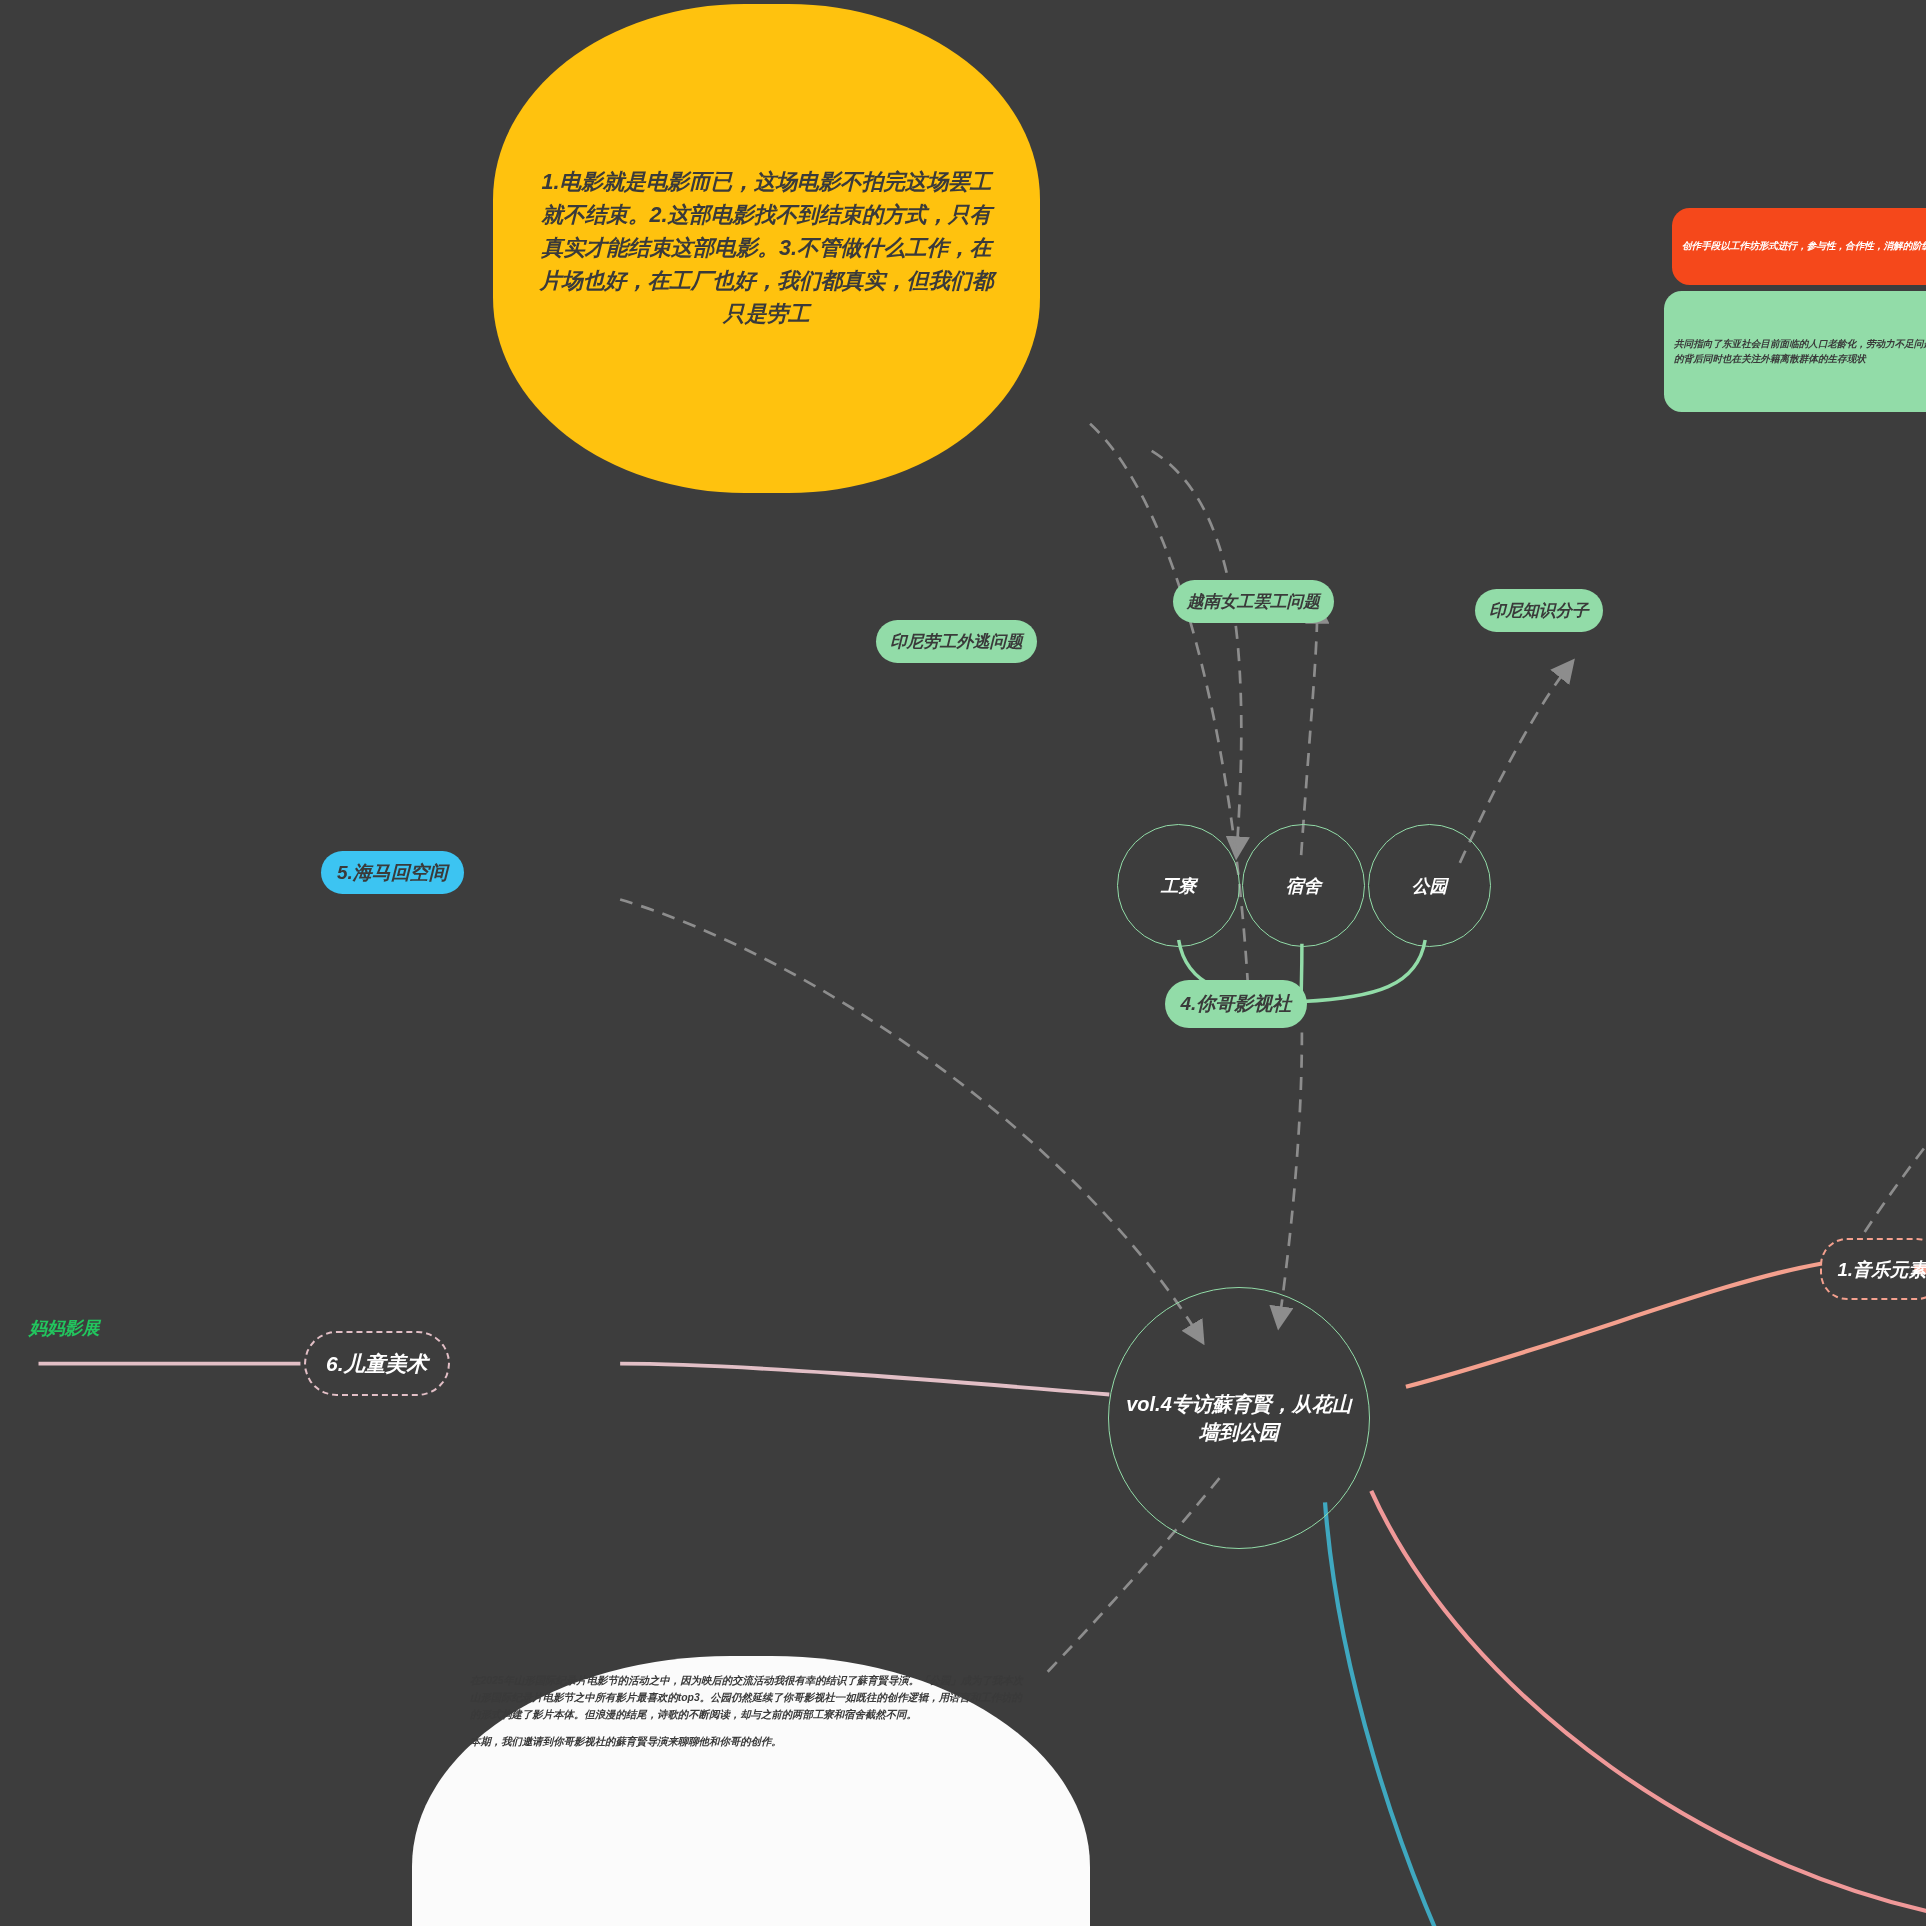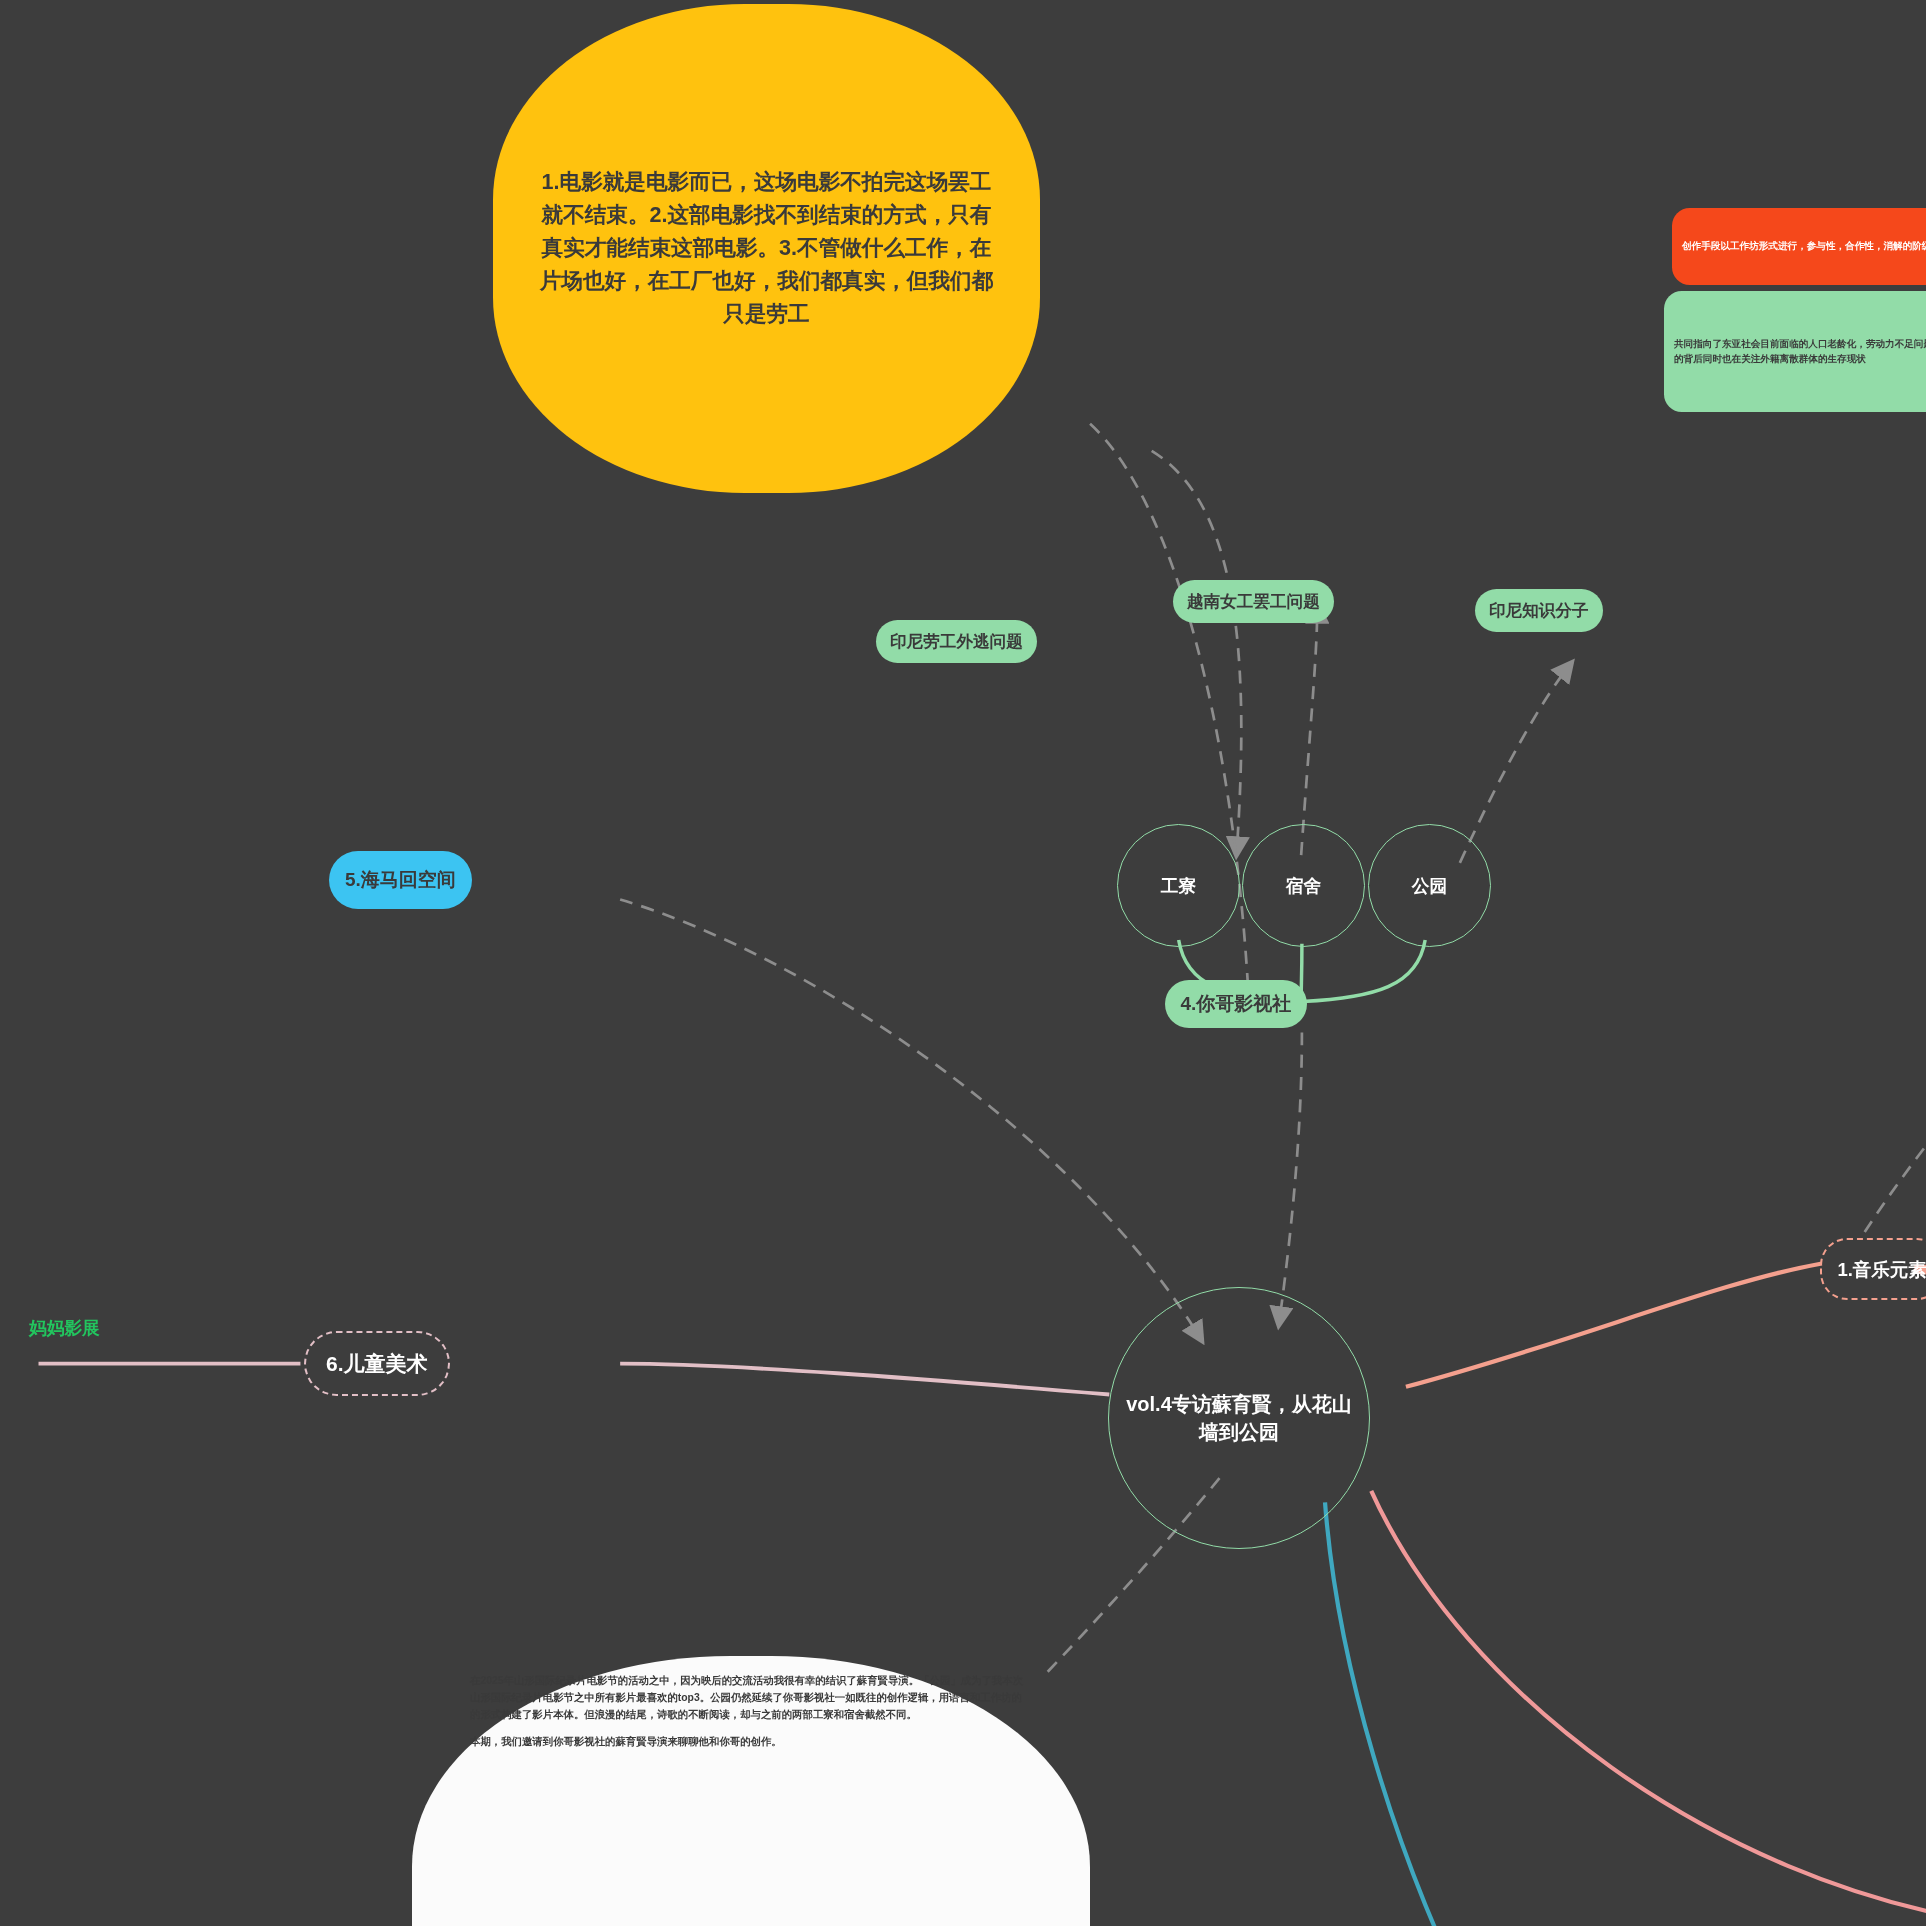--- a/index.html
+++ b/index.html
@@ -22,20 +22,21 @@
     height: 2574px;
     pointer-events: none;
   }
   .node {
     position: absolute;
     box-sizing: border-box;
     display: flex;
     align-items: center;
     justify-content: center;
     text-align: center;
+    font-style: italic;
   }
   
   .bubble-yellow {
     background: #FFC20E;
     color: #3a3a3a;
     border-radius: 46% 46% 46% 46% / 40% 40% 40% 40%;
     font-size: 21.6px;
     line-height: 1.52;
     font-weight: 700;
     padding: 19px 46px;
@@ -213,21 +214,21 @@
   <div class="node pill-green" style="left:1475px; top:589px; height:43px;">印尼知识分子</div>
 
   <div class="node circle-outline" style="left:1117px; top:824px; width:123px; height:123px;">工寮</div>
 
   <div class="node circle-outline" style="left:1242px; top:824px; width:123px; height:123px;">宿舍</div>
 
   <div class="node circle-outline" style="left:1368px; top:824px; width:123px; height:123px;">公园</div>
 
   <div class="node pill-green-big" style="left:1165px; top:980px; height:48px;">4.你哥影视社</div>
 
-  <div class="node pill-blue" style="left:329px; top:851px; height:58px;">5.海马回空间</div>
+  <div class="node pill-blue" style="left:321px; top:851px; height:43px;">5.海马回空间</div>
 
   <div class="node circle-root" style="left:1108px; top:1287px; width:262px; height:262px;">vol.4专访蘇育賢，从花山墙到公园</div>
 
   <div class="node pill-dashed-salmon" style="left:1820px; top:1238px; height:62px;">1.音乐元素</div>
 
   <div class="node bubble-white" style="left:412px; top:1656px; width:678px; height:501px;">
     <div>
       <p>在2025年山形国际纪录片电影节的活动之中，因为映后的交流活动我很有幸的结识了蘇育賢导演。「公园」成为了我本次山形国际纪录片电影节之中所有影片最喜欢的top3。公园仍然延续了你哥影视社一如既往的创作逻辑，用语言和工作坊的的形式构建了影片本体。但浪漫的结尾，诗歌的不断阅读，却与之前的两部工寮和宿舍截然不同。</p>
       <p>本期，我们邀请到你哥影视社的蘇育賢导演来聊聊他和你哥的创作。</p>
     </div>

